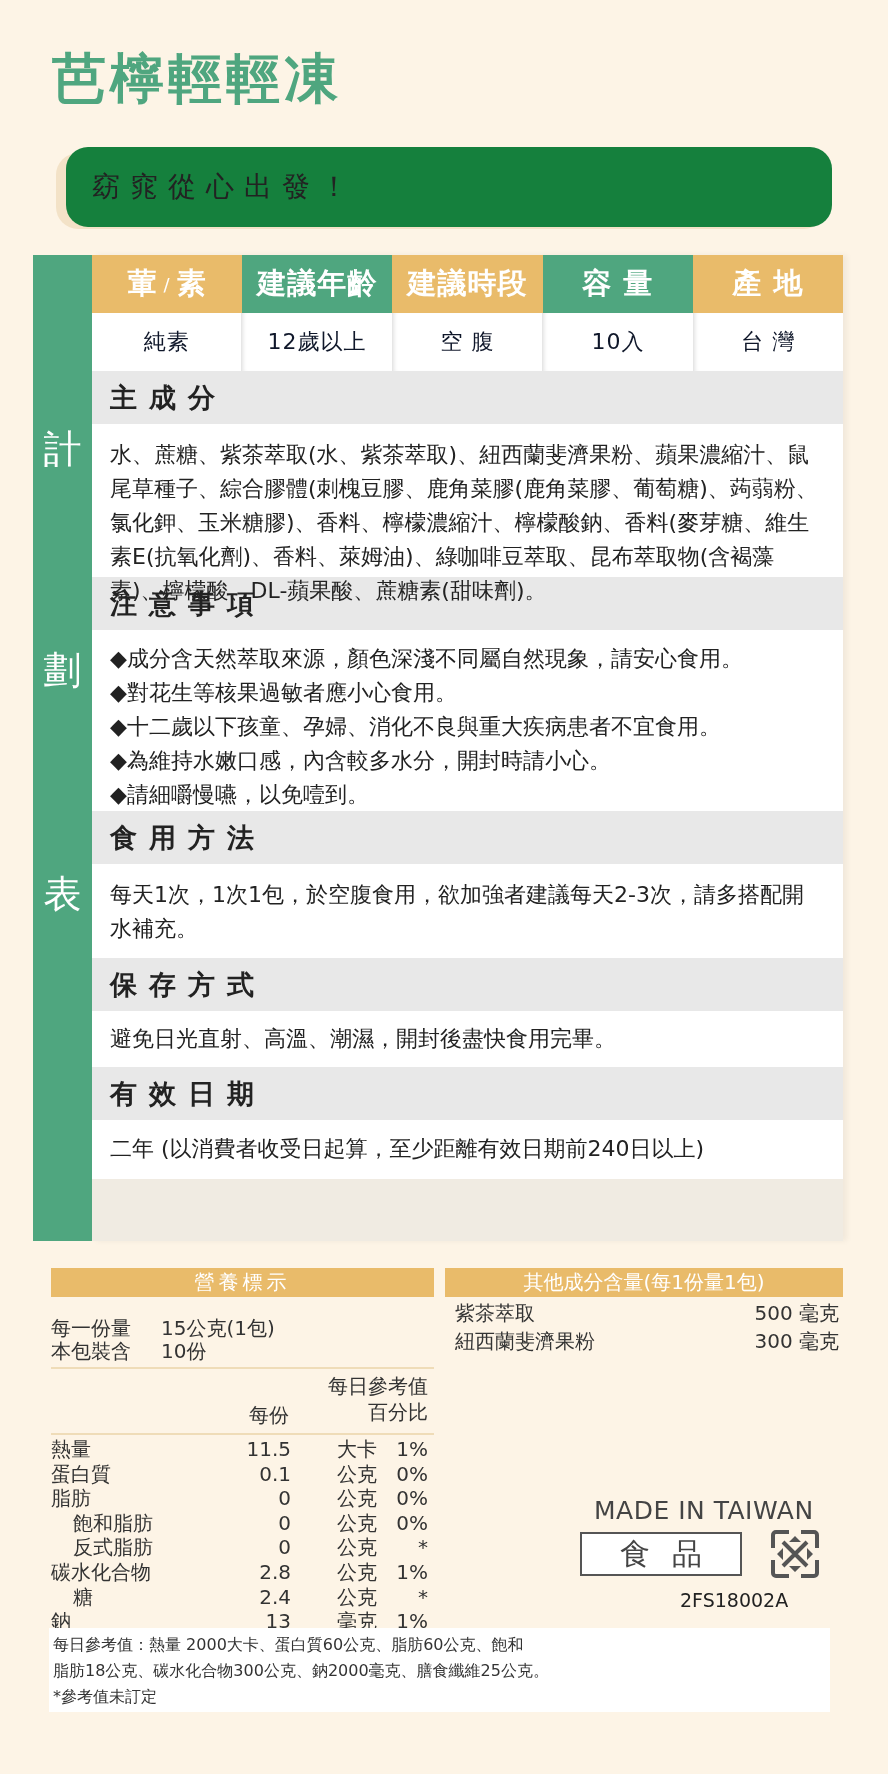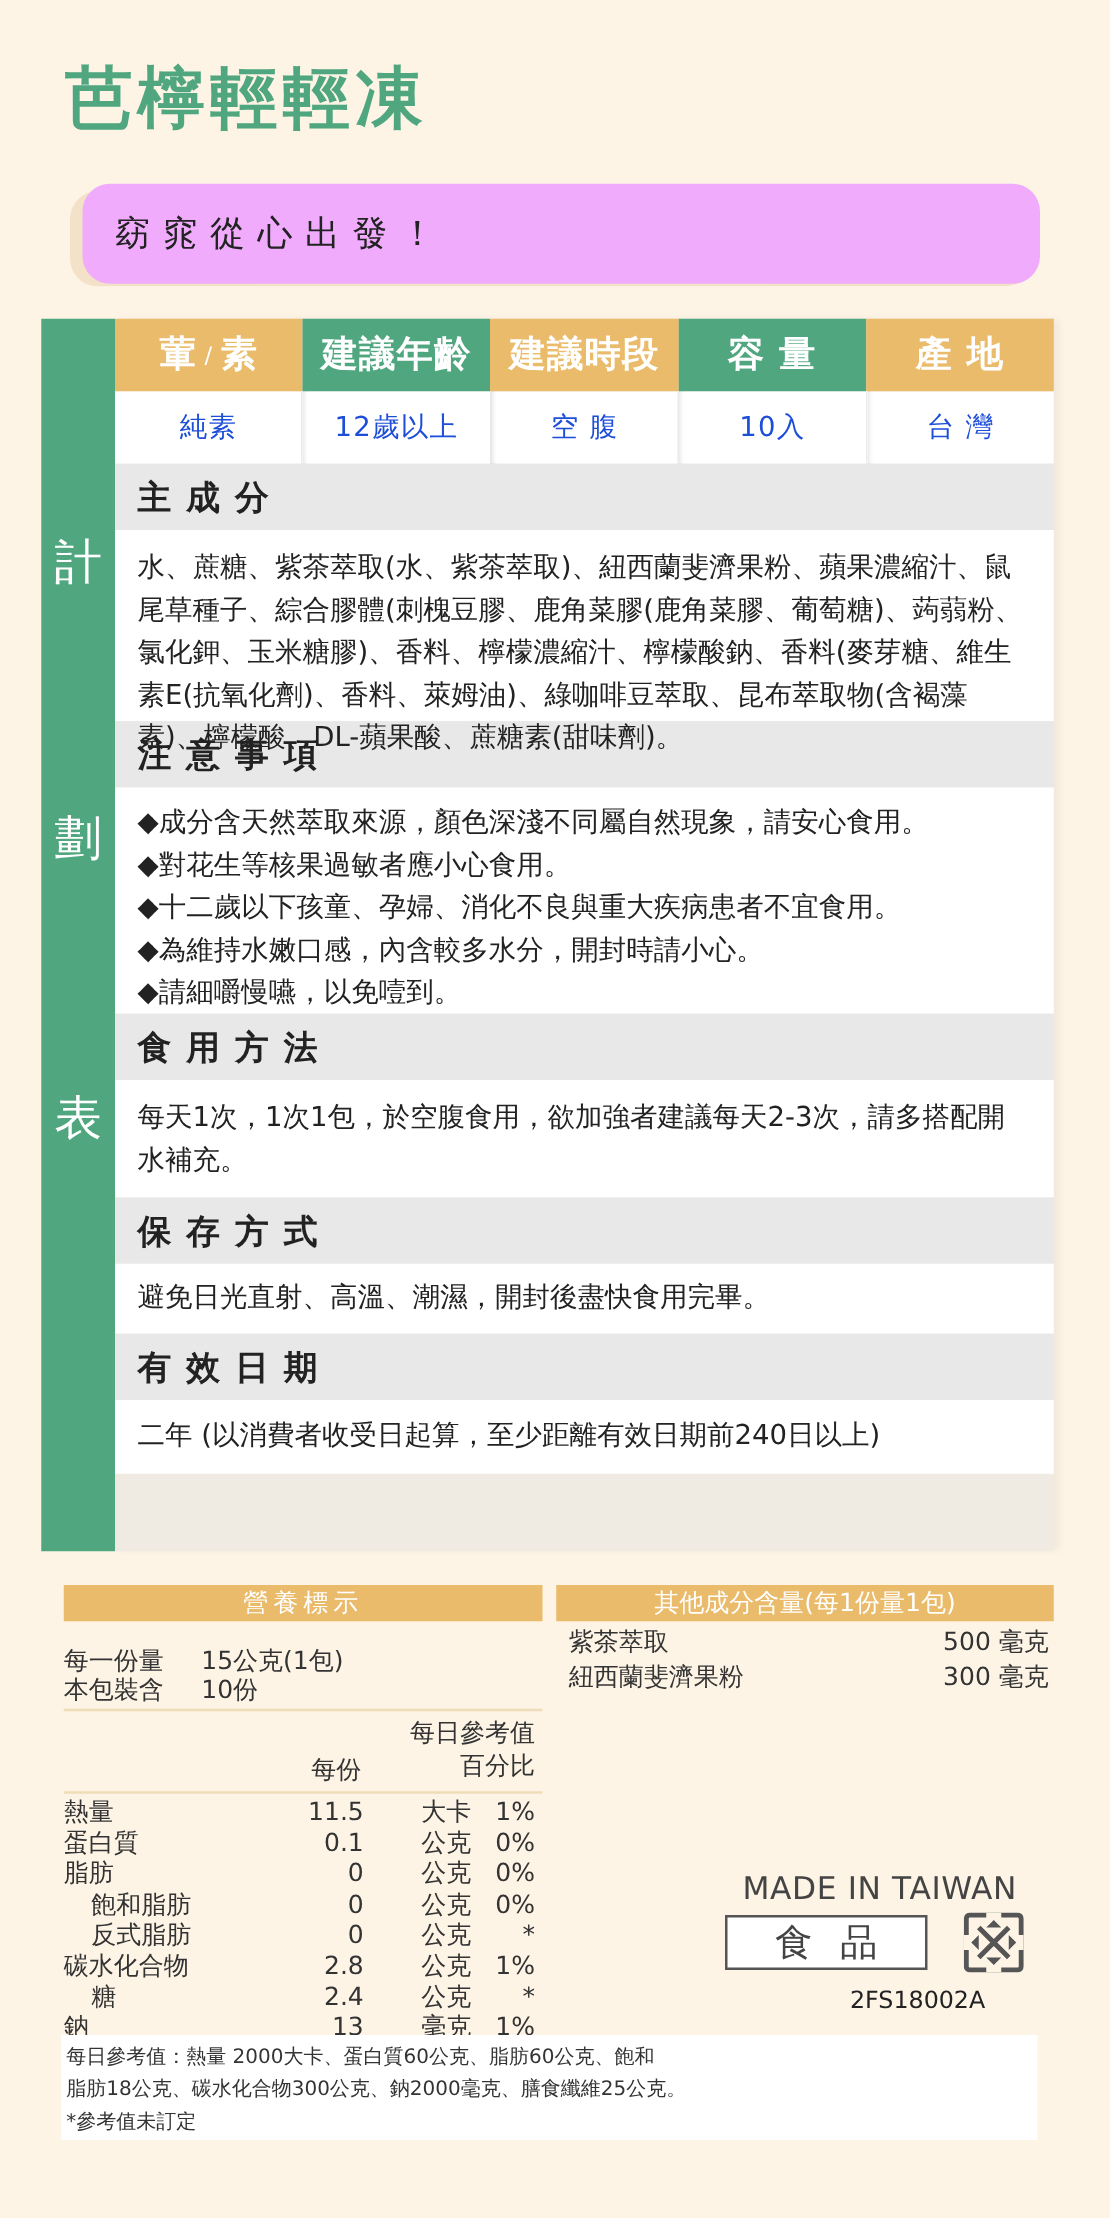--- a/index.html
+++ b/index.html
@@ -14,21 +14,21 @@
     position: absolute; left: 52px; top: 52px;
     font-size: 54px; font-weight: bold; color: #4fa67f;
     letter-spacing: 4px; line-height: 1;
   }
   .slogan-shadow {
     position: absolute; left: 56px; top: 153px; width: 770px; height: 76px;
     background: #f3e2c7; border-radius: 22px;
   }
   .slogan {
     position: absolute; left: 66px; top: 147px; width: 766px; height: 80px;
-    background: #f0abfc; border-radius: 22px;
+    background: #15803d; border-radius: 22px;
     padding-left: 26px; display: flex; align-items: center;
     font-size: 28px; letter-spacing: 10px; color: #222;
   }
   .spec-wrap {
     position: absolute; left: 33px; top: 255px; width: 816px; height: 986px;
   }
   .side-bar {
     position: absolute; left: 0; top: 0; width: 59px; height: 986px;
     background: #4fa67f;
   }
@@ -45,21 +45,21 @@
   .head-cell {
     flex: 1; display: flex; align-items: center; justify-content: center;
     color: #fff; font-size: 29px; font-weight: bold; letter-spacing: 1px;
   }
   .head-cell.gold { background: #e9bb6a; }
   .head-cell.green { background: #4fa67f; }
   .head-cell .slash { font-size: 18px; font-weight: normal; margin: 0 6px; }
   .val-row { display: flex; height: 58px; background: #fff; }
   .val-cell {
     flex: 1; display: flex; align-items: center; justify-content: center;
-    font-size: 22px; color: #1d4ed8; letter-spacing: 1px;
+    font-size: 22px; color: #0f172a; letter-spacing: 1px;
     border-left: 1px solid #e6e6e6;
     box-shadow: inset 4px 0 4px -3px rgba(0,0,0,0.12);
   }
   .val-cell:first-child { border-left: none; box-shadow: none; }
   .sec-head {
     height: 53px; background: #e8e8e8; display: flex; align-items: center;
     padding-left: 18px; font-size: 27px; font-weight: bold; letter-spacing: 12px;
     color: #222;
   }
   .sec-body {

